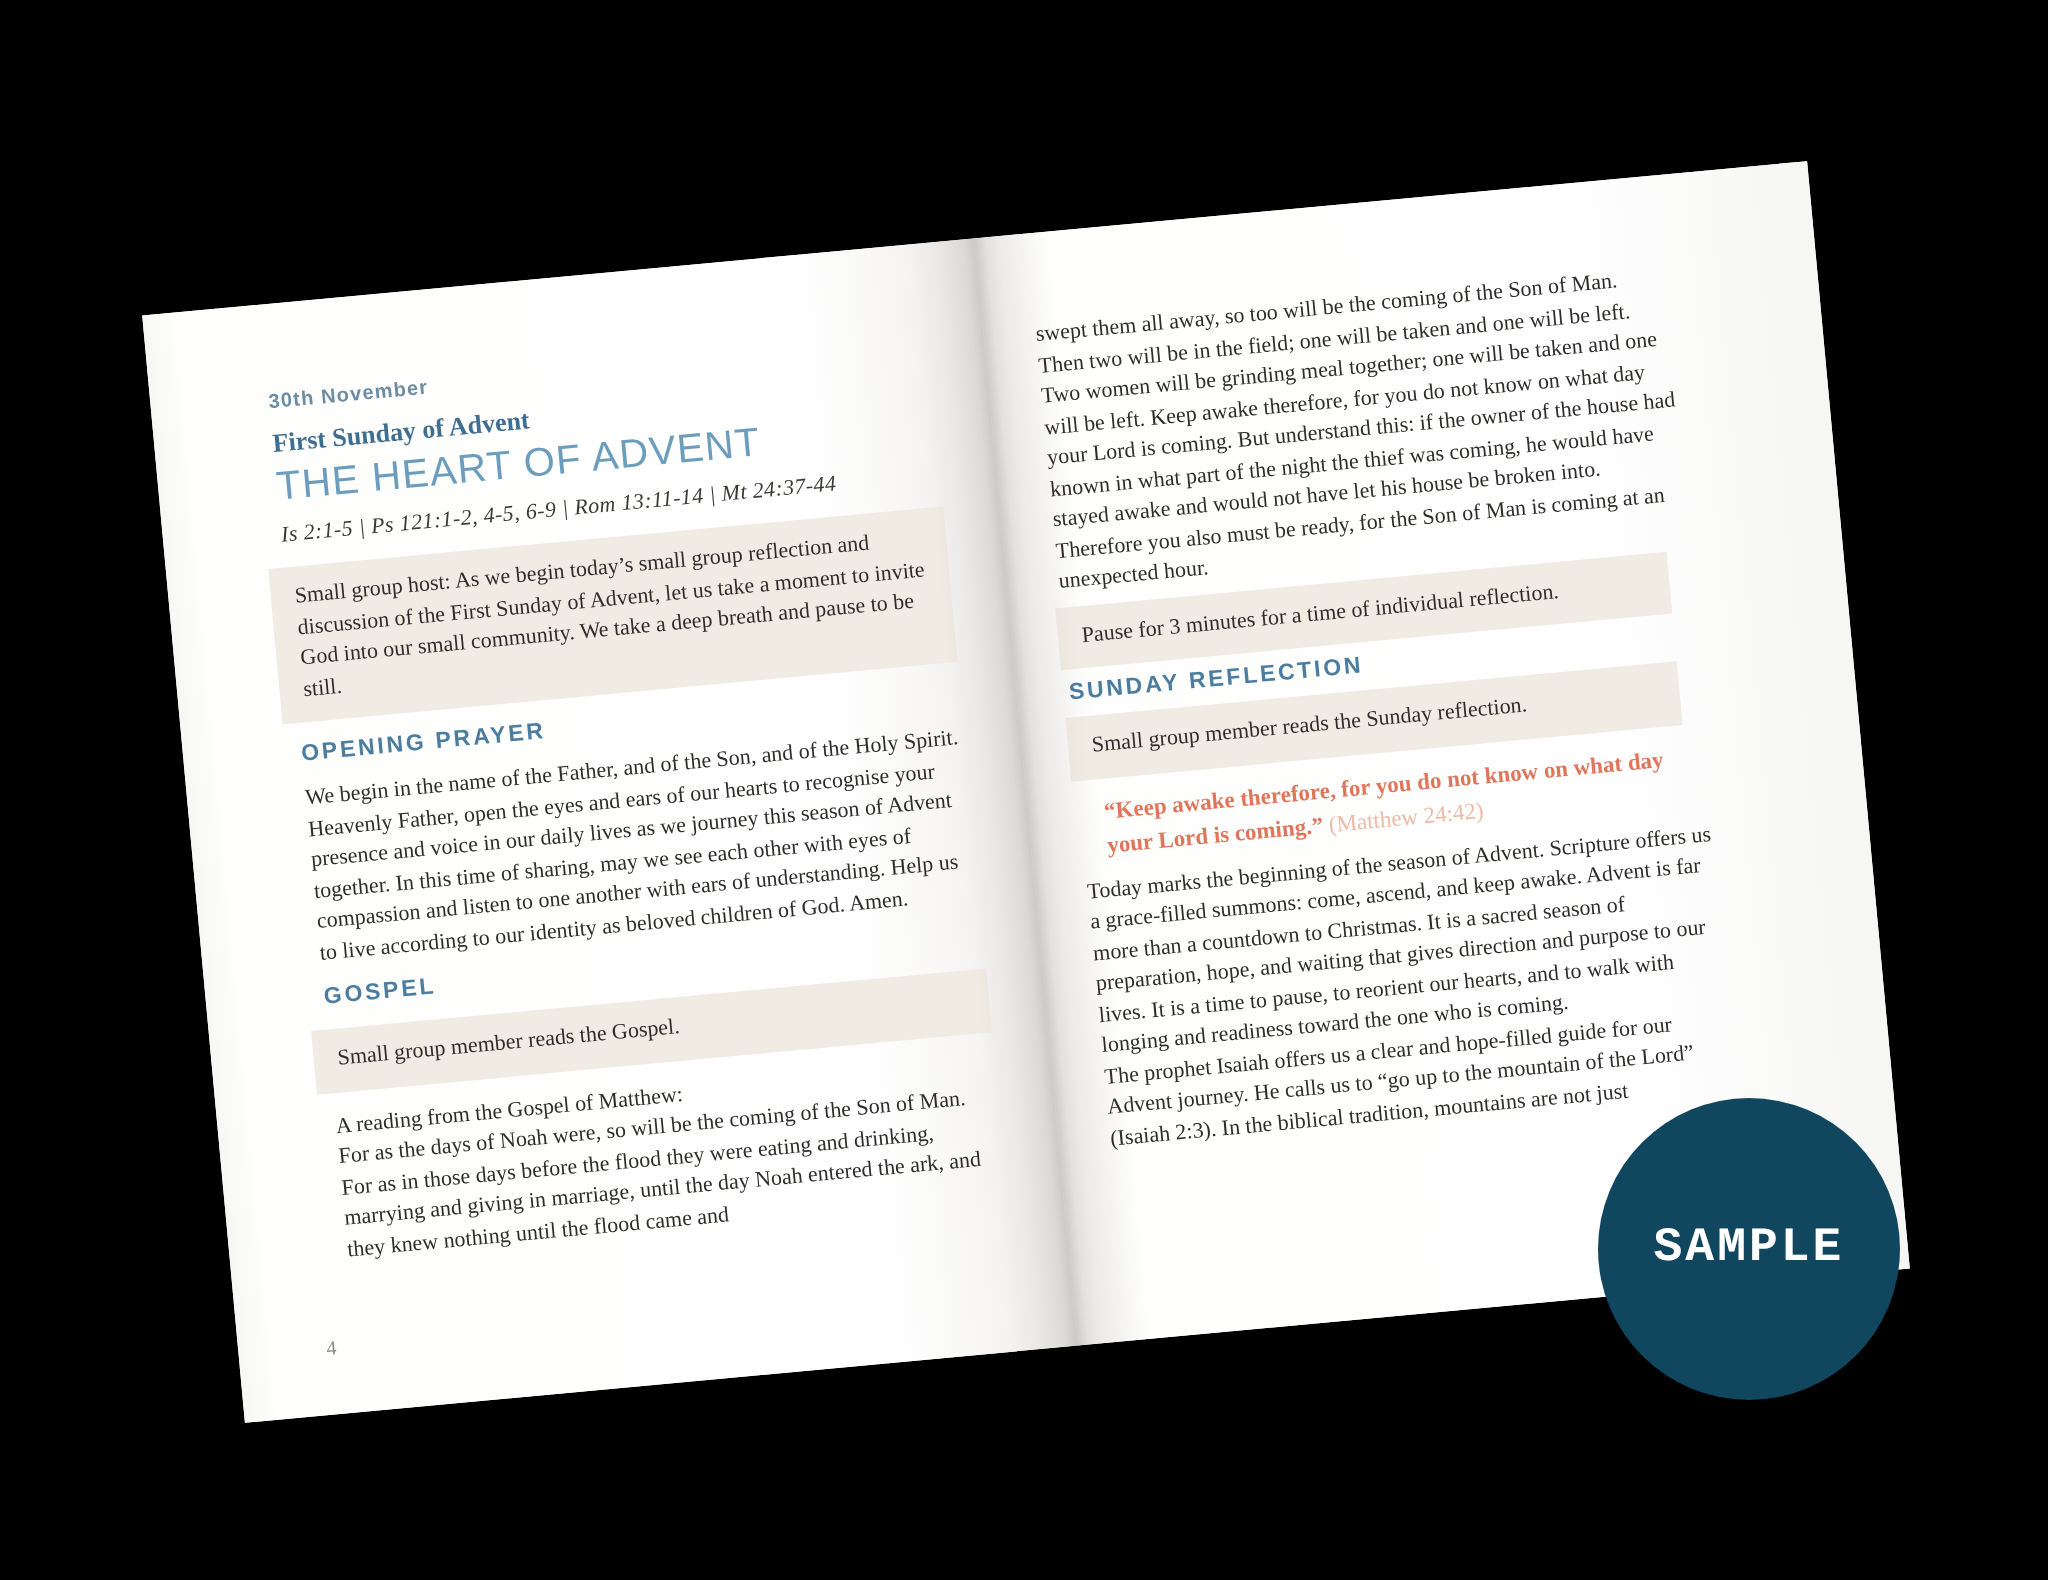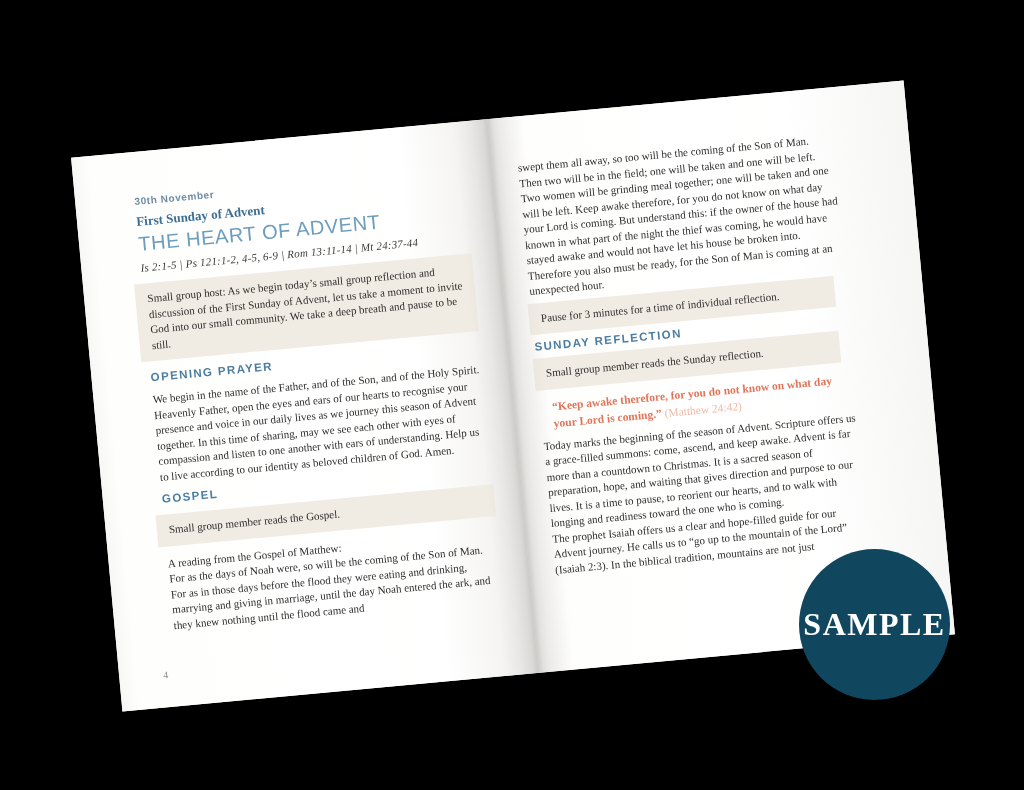--- a/index.html
+++ b/index.html
@@ -80,22 +80,22 @@
   }
 
   
   .badge{
     position:absolute;left:799px;top:549px;width:151px;height:151px;
     border-radius:50%;
     background:var(--badge-teal,#11475e);
     display:flex;align-items:center;justify-content:center;
   }
   .badge span{
-    font-family:Liberation Serif, serif;
-    font-size:32px;font-weight:bold;letter-spacing:1.5px;
+    font-family:Liberation Mono, monospace;
+    font-size:24px;font-weight:bold;letter-spacing:1.5px;
     color:#ffffff;
   }
 </style>
 </head>
 <body>
 
 <div class="stage">
 
   <div class="spread">
 

